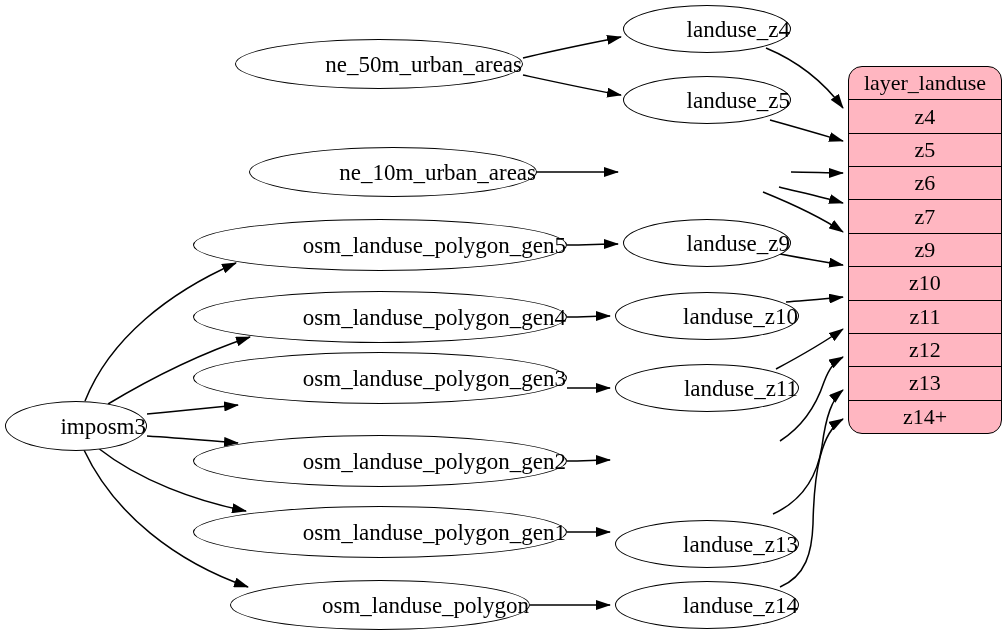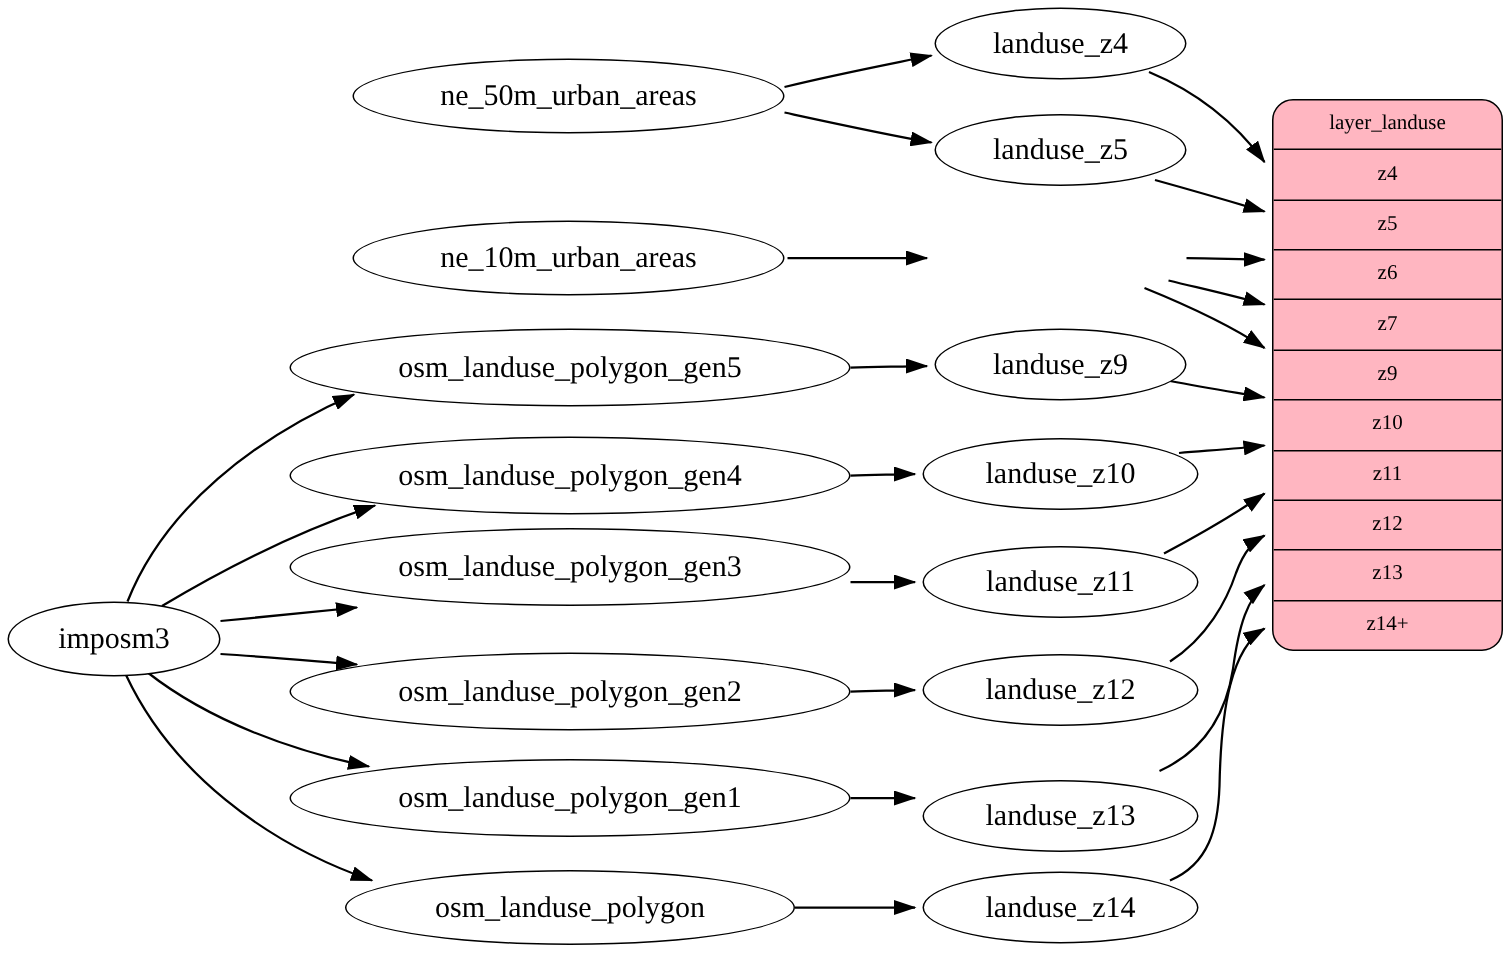--- a/index.html
+++ b/index.html
@@ -31,43 +31,43 @@
     stroke: var(--stroke);
     stroke-width: 1.5;
   }
   .node {
     position: absolute;
     border: 1.6px solid var(--stroke);
     border-radius: 50%;
     background: var(--node_fill);
     display: flex;
     align-items: center;
-    justify-content: center;
-    font-size: 20px;
+    justify-content: flex-end;
+    font-size: 23px;
     color: #000;
     white-space: nowrap;
     line-height: 1;
   }
   .rtable {
     position: absolute;
     left: 848px; top: 66px;
     width: 154px; height: 368px;
     background: var(--table_fill);
     border: 1.6px solid var(--stroke);
     border-radius: 14px;
     display: flex;
     flex-direction: column;
     overflow: hidden;
   }
   .trow {
     flex: 1 1 0;
     display: flex;
     align-items: center;
     justify-content: center;
-    font-size: 14px;
+    font-size: 22px;
     color: #000;
     white-space: nowrap;
     line-height: 1;
   }
   .trow + .trow { border-top: 1.6px solid var(--stroke); }
 </style>
 </head>
 <body>
 
 <div class="canvas">
@@ -106,21 +106,21 @@
     <path d="M780,587 C806,576 812,552 813,524 C814,472 821,432 843,419" marker-end="url(#arrow)"></path>
   </svg>
 
   <div class="node" style="left:5px;top:401px;width:142px;height:50px">
     <span>imposm3</span>
   </div>
 
   <div class="node" style="left:235px;top:39px;width:288px;height:50px">
     <span>ne_50m_urban_areas</span>
   </div>
-  <div class="node" style="left:235px;top:147px;width:288px;height:50px">
+  <div class="node" style="left:249px;top:147px;width:288px;height:50px">
     <span>ne_10m_urban_areas</span>
   </div>
   <div class="node" style="left:193px;top:219px;width:374px;height:52px">
     <span>osm_landuse_polygon_gen5</span>
   </div>
   <div class="node" style="left:193px;top:291px;width:374px;height:52px">
     <span>osm_landuse_polygon_gen4</span>
   </div>
   <div class="node" style="left:193px;top:352px;width:374px;height:52px">
     <span>osm_landuse_polygon_gen3</span>
@@ -143,23 +143,20 @@
   </div>
   <div class="node" style="left:623px;top:219px;width:168px;height:48px">
     <span>landuse_z9</span>
   </div>
   <div class="node" style="left:615px;top:292px;width:184px;height:48px">
     <span>landuse_z10</span>
   </div>
   <div class="node" style="left:615px;top:364px;width:184px;height:48px">
     <span>landuse_z11</span>
   </div>
-  <div class="node" style="left:615px;top:436px;width:184px;height:48px">
-    <span>landuse_z12</span>
-  </div>
   <div class="node" style="left:615px;top:520px;width:184px;height:48px">
     <span>landuse_z13</span>
   </div>
   <div class="node" style="left:615px;top:581px;width:184px;height:48px">
     <span>landuse_z14</span>
   </div>
 
   <div class="rtable">
     <div class="trow">layer_landuse</div>
     <div class="trow">z4</div>

